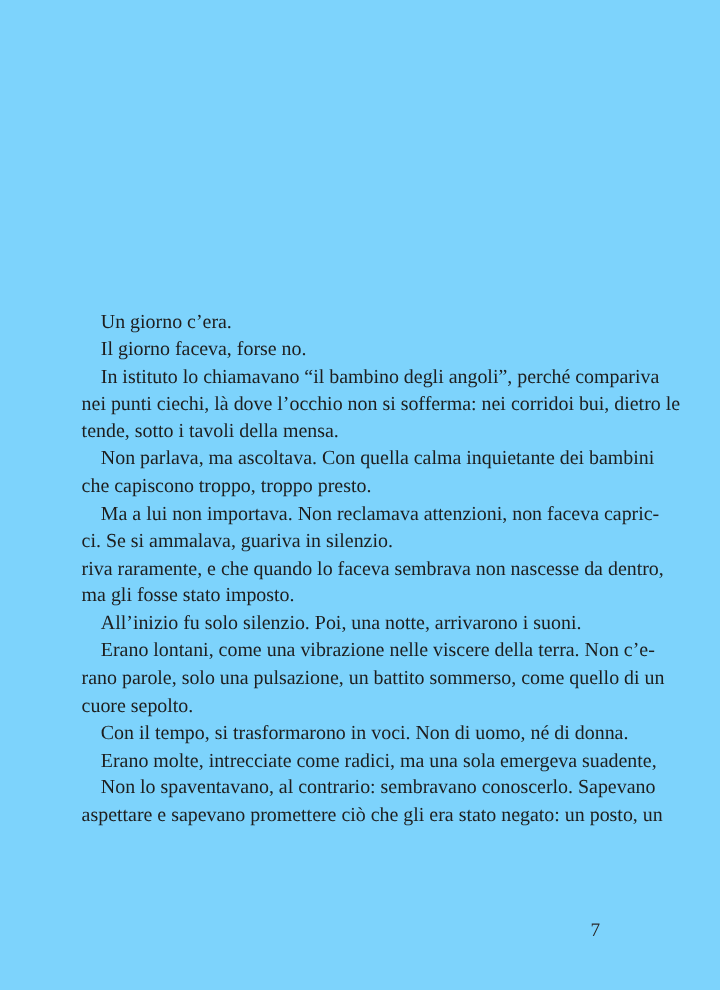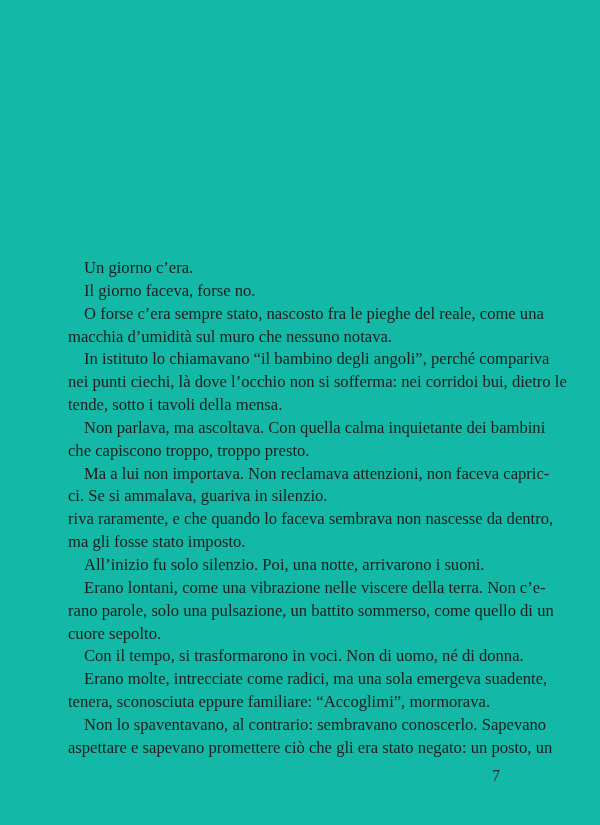--- a/index.html
+++ b/index.html
@@ -1,17 +1,17 @@
 <!DOCTYPE html>
 <html><head>
 <meta charset="utf-8">
 <style>
   html, body { margin: 0; padding: 0; background: #ffffff; }
   body { width: 600px; height: 825px; position: relative; overflow: hidden; }
-  .page { position: absolute; left: 0; top: 0; width: 600px; height: 825px; background: #14b8a6; }
+  .page { position: absolute; left: 0; top: 0; width: 600px; height: 825px; background: #7dd3fc; }
   .text-block {
     position: absolute; left: 68px; top: 257px; width: 466px;
     font-family: "Liberation Serif", "DejaVu Serif", serif;
     font-size: 16.6px; line-height: 22.85px; color: #1e1e1e;
   }
   .line { display: block; white-space: nowrap; text-align: justify; text-align-last: justify; height: 22.85px; }
   .line.indent { padding-left: 16px; }
   .line.last { text-align-last: left; }
   .page-number {
     position: absolute; left: 492px; top: 767px;
@@ -22,24 +22,20 @@
 </head>
 <body>
 
 <div class="page">
   <div class="text-block" id="text-block">
       <div>
         <span class="line indent last">Un giorno c’era.</span>
       </div>
       <div>
         <span class="line indent last">Il giorno faceva, forse no.</span>
-      </div>
-      <div>
-        <span class="line indent">O forse c’era sempre stato, nascosto fra le pieghe del reale, come una</span>
-        <span class="line last">macchia d’umidità sul muro che nessuno notava.</span>
       </div>
       <div>
         <span class="line indent">In istituto lo chiamavano “il bambino degli angoli”, perché compariva</span>
         <span class="line">nei punti ciechi, là dove l’occhio non si sofferma: nei corridoi bui, dietro le</span>
         <span class="line last">tende, sotto i tavoli della mensa.</span>
       </div>
       <div>
         <span class="line indent">Non parlava, ma ascoltava. Con quella calma inquietante dei bambini</span>
         <span class="line last">che capiscono troppo, troppo presto.</span>
       </div>
@@ -57,21 +53,20 @@
       <div>
         <span class="line indent">Erano lontani, come una vibrazione nelle viscere della terra. Non c’e-</span>
         <span class="line">rano parole, solo una pulsazione, un battito sommerso, come quello di un</span>
         <span class="line last">cuore sepolto.</span>
       </div>
       <div>
         <span class="line indent last">Con il tempo, si trasformarono in voci. Non di uomo, né di donna.</span>
       </div>
       <div>
         <span class="line indent">Erano molte, intrecciate come radici, ma una sola emergeva suadente,</span>
-        <span class="line last">tenera, sconosciuta eppure familiare: “Accoglimi”, mormorava.</span>
       </div>
       <div>
         <span class="line indent">Non lo spaventavano, al contrario: sembravano conoscerlo. Sapevano</span>
         <span class="line">aspettare e sapevano promettere ciò che gli era stato negato: un posto, un</span>
       </div>
     </div>
   <div class="page-number">7</div>
 </div>
 
 </body></html>

